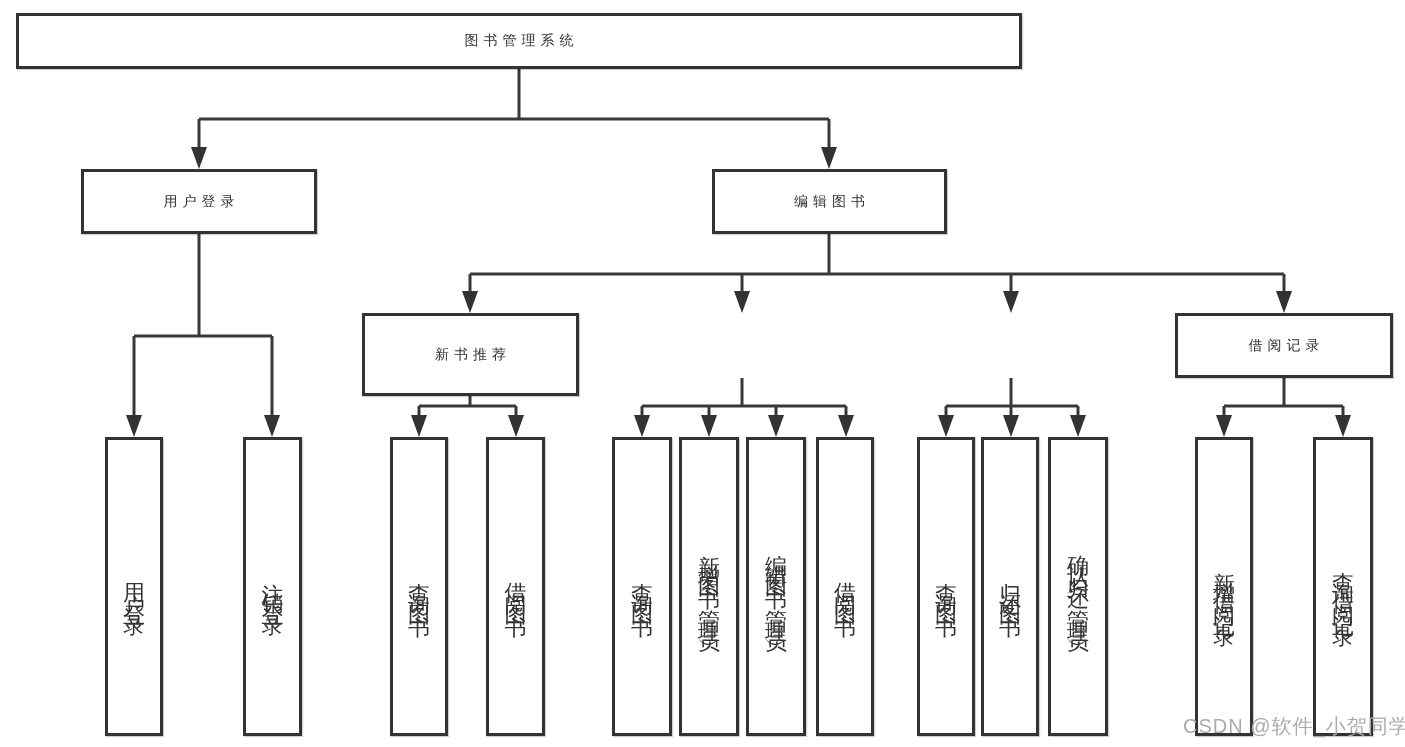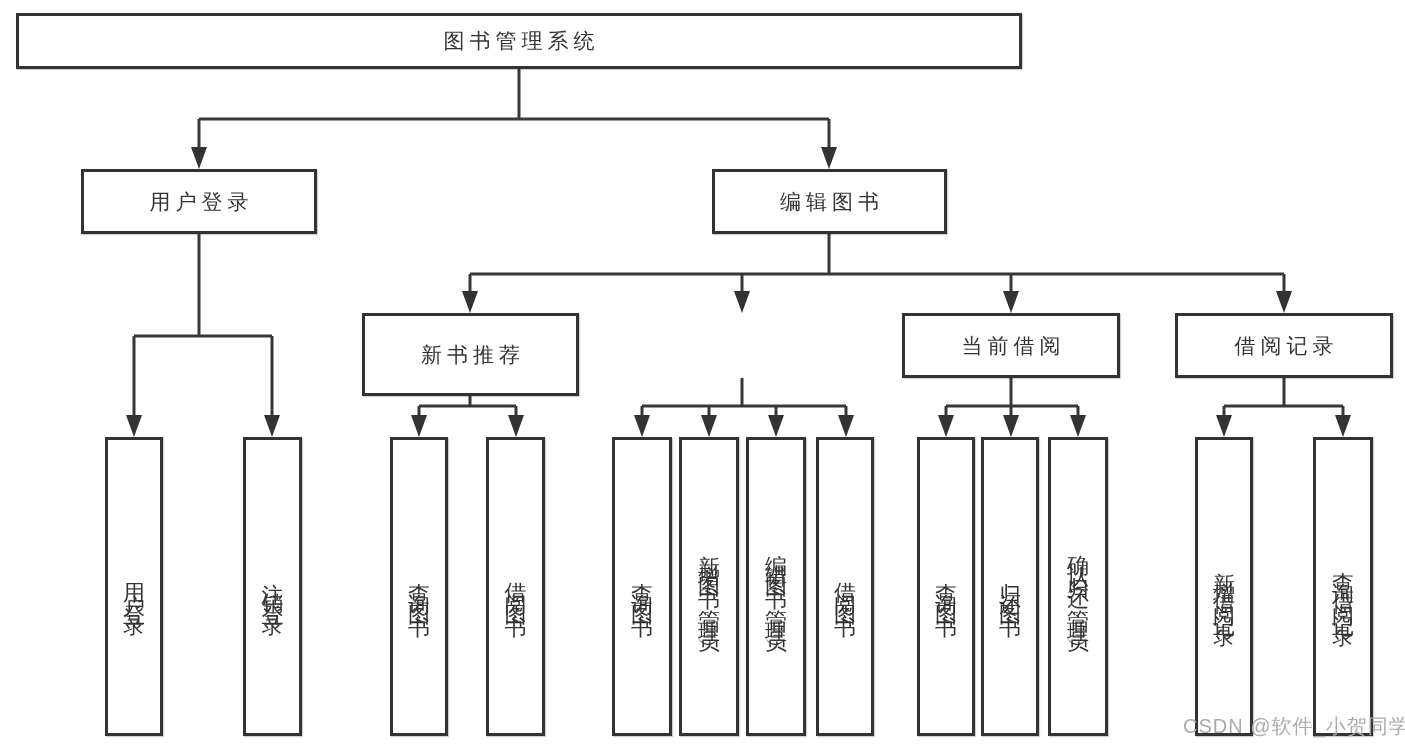--- a/index.html
+++ b/index.html
@@ -17,21 +17,21 @@
     background:#ffffff;
     border:3px solid #333333;
     display:flex;
     align-items:center;
     justify-content:center;
     color:#333333;
     z-index:2;
     box-shadow:1px 1px 1px rgba(0,0,0,0.18);
   }
   .box span{
-    font-size:21px;
+    font-size:14px;
     letter-spacing:5px;
     white-space:nowrap;
     text-indent:5px; 
   }
   .leaf span{
     writing-mode:vertical-rl;
     text-orientation:mixed;
     font-size:22px;
     letter-spacing:11px;
     line-height:1.0;
@@ -92,23 +92,20 @@
   <div class="box" style="left:81px;top:169px;width:236px;height:65px">
     <span>用户登录</span>
   </div>
   <div class="box" style="left:712px;top:169px;width:235px;height:65px">
     <span>编辑图书</span>
   </div>
 
   <div class="box" style="left:362px;top:313px;width:217px;height:83px">
     <span>新书推荐</span>
   </div>
-  <div class="box" style="left:902px;top:313px;width:218px;height:65px">
-    <span>当前借阅</span>
-  </div>
   <div class="box" style="left:1175px;top:313px;width:218px;height:65px">
     <span>借阅记录</span>
   </div>
 
   <div class="box leaf" style="left:105px;top:437px;width:58px;height:299px">
     <span>用户登录</span>
   </div>
   <div class="box leaf" style="left:243px;top:437px;width:59px;height:299px">
     <span>注销登录</span>
   </div>

